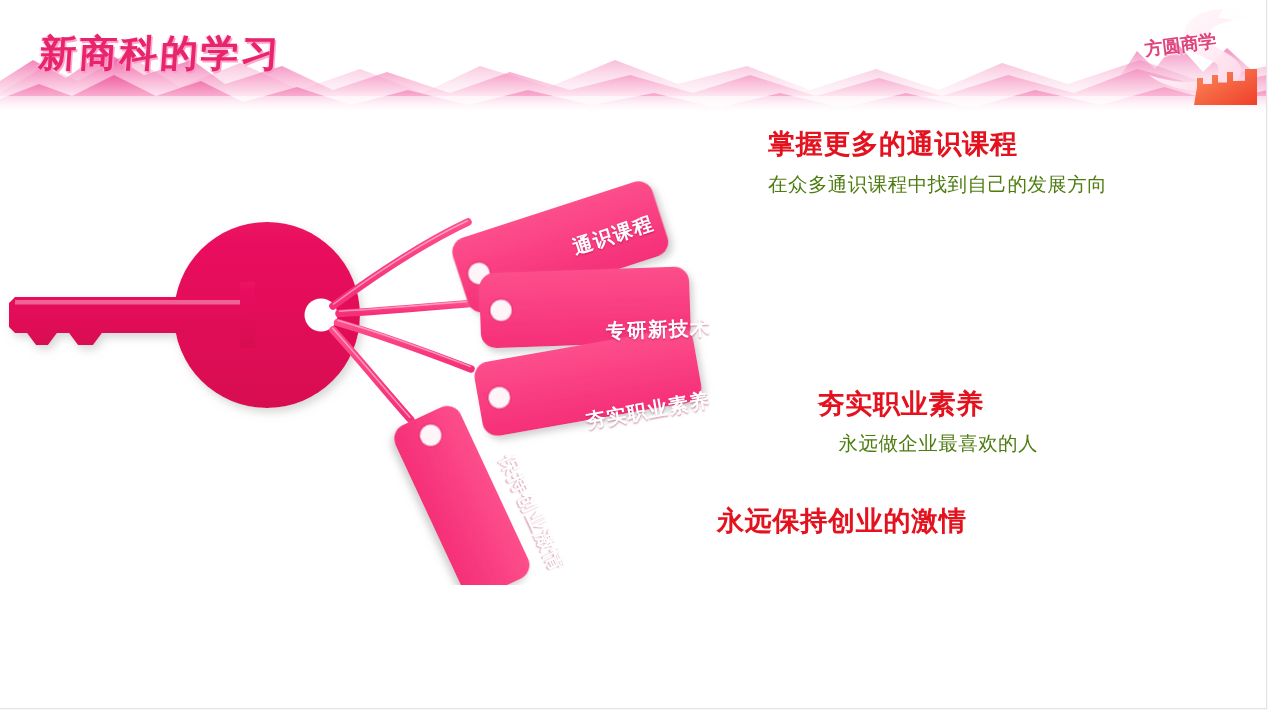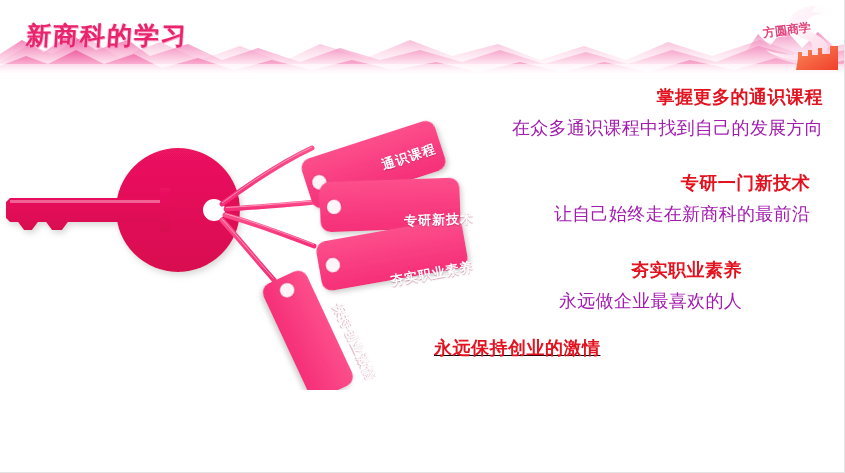--- a/index.html
+++ b/index.html
@@ -101,49 +101,48 @@
     pointer-events: none;
   }
   #tag-label-0 { left: 381px; top: 148px; transform: rotate(-18deg); }
   #tag-label-1 { left: 404px; top: 211px; transform: rotate(-2deg); }
   #tag-label-2 { left: 390px; top: 265px; transform: rotate(-10deg); }
   #tag-label-3 { left: 345px; top: 300px; transform: rotate(65deg); transform-origin: left top; }
 
   
   .point {
     position: absolute;
-    text-align: right;
   }
   .point-title {
     color: #e4121f;
     font-size: 18px;
     font-weight: bold;
     line-height: 1.25;
     white-space: nowrap;
     letter-spacing: 0.5px;
   }
   .point-desc {
-    color: #a21caf;
-    font-size: 18px;
+    color: #4d7c0f;
+    font-size: 13px;
     line-height: 1.4;
     margin-top: 6px;
     white-space: nowrap;
     letter-spacing: 0.3px;
   }
 
   #point-0 { left: 512px; top: 86px; }
   #point-0 .point-desc { margin-left: 0px; }
 
   #point-1 { left: 548px; top: 172px; }
   #point-1 .point-desc { margin-left: 6px; }
 
   #point-2 { left: 545px; top: 259px; }
   #point-2 .point-desc { margin-left: 14px; }
 
-  #point-3 { left: 434px; top: 337px; text-decoration: underline; }
+  #point-3 { left: 478px; top: 337px; }
   #point-3 .point-desc { margin-left: 4px; }
 </style>
 </head>
 <body>
 
 <div id="slide">
 
   <div class="header-band">
     <svg class="header-mountains" viewBox="0 0 845 76" preserveAspectRatio="none">
       <defs>
@@ -289,24 +288,20 @@
   <div class="tag-label" id="tag-label-0">通识课程</div>
   <div class="tag-label" id="tag-label-1">专研新技术</div>
   <div class="tag-label" id="tag-label-2">夯实职业素养</div>
   <div class="tag-label" id="tag-label-3">保持创业激情</div>
 
   <div class="point" id="point-0">
     <div class="point-title">掌握更多的通识课程</div>
     <div class="point-desc">在众多通识课程中找到自己的发展方向</div>
   </div>
 
-  <div class="point" id="point-1">
-    <div class="point-title">专研一门新技术</div>
-    <div class="point-desc">让自己始终走在新商科的最前沿</div>
-  </div>
 
   <div class="point" id="point-2">
     <div class="point-title">夯实职业素养</div>
     <div class="point-desc">永远做企业最喜欢的人</div>
   </div>
 
   <div class="point" id="point-3">
     <div class="point-title">永远保持创业的激情</div>
   </div>
 

